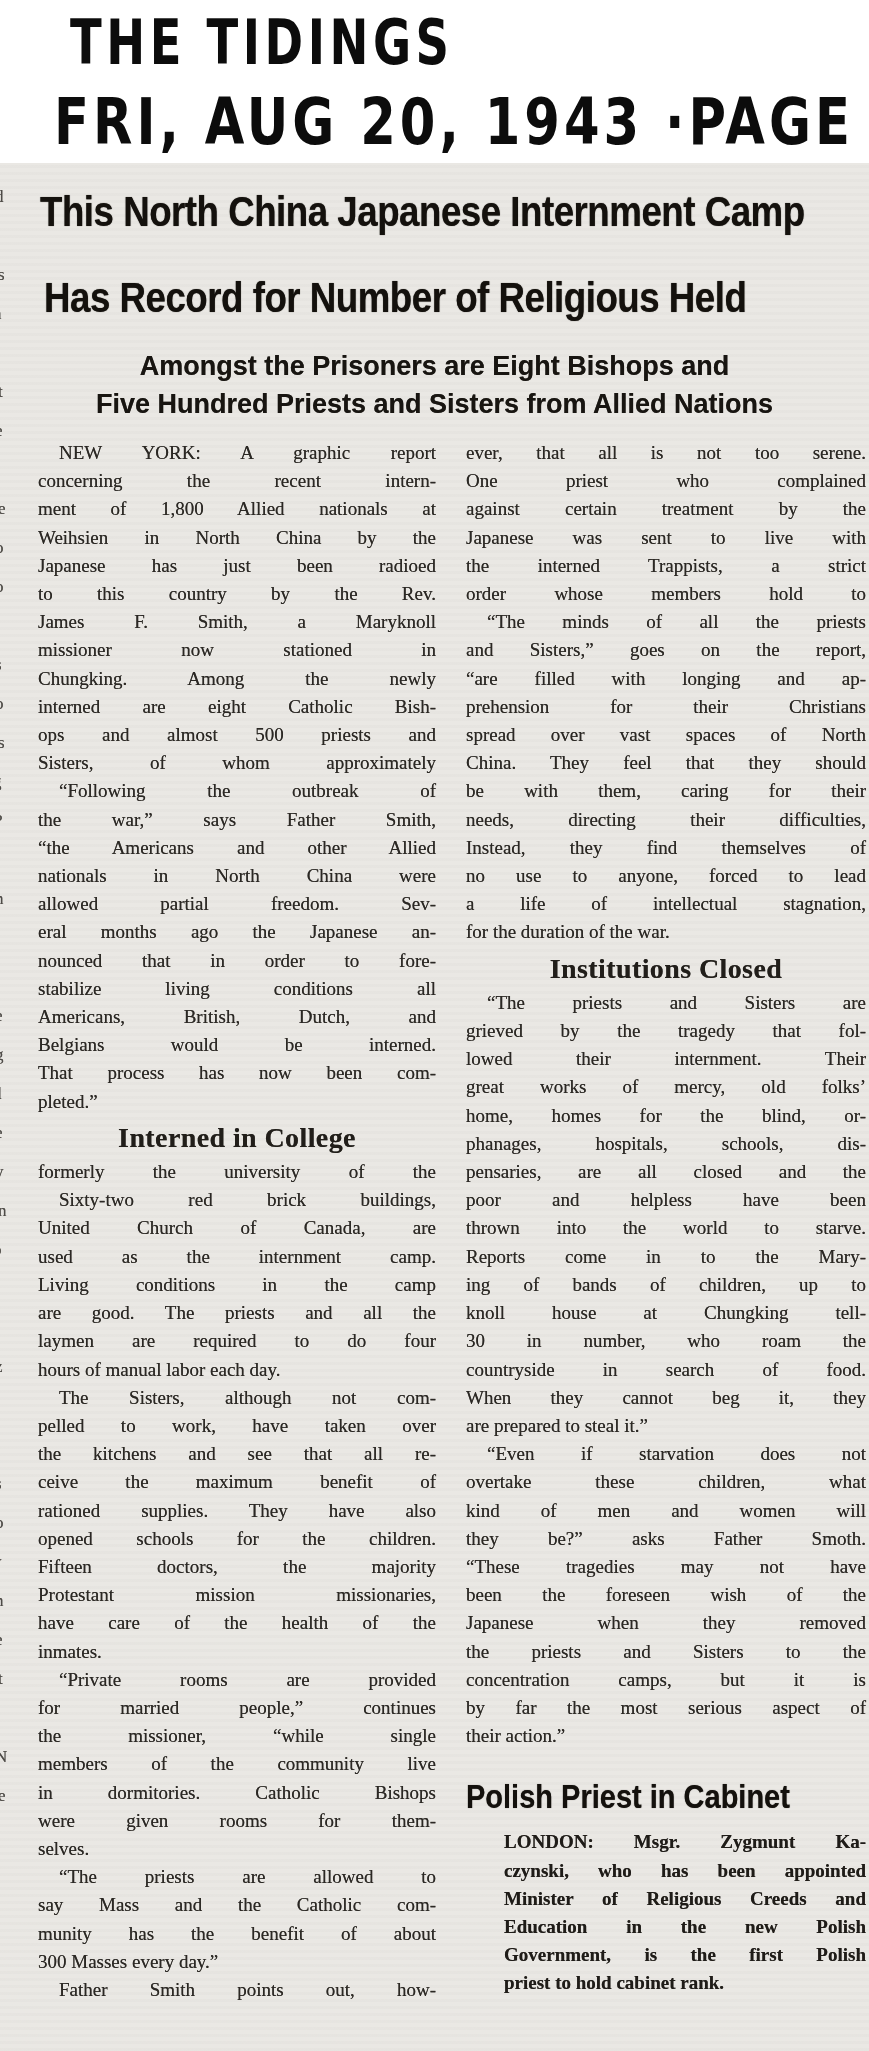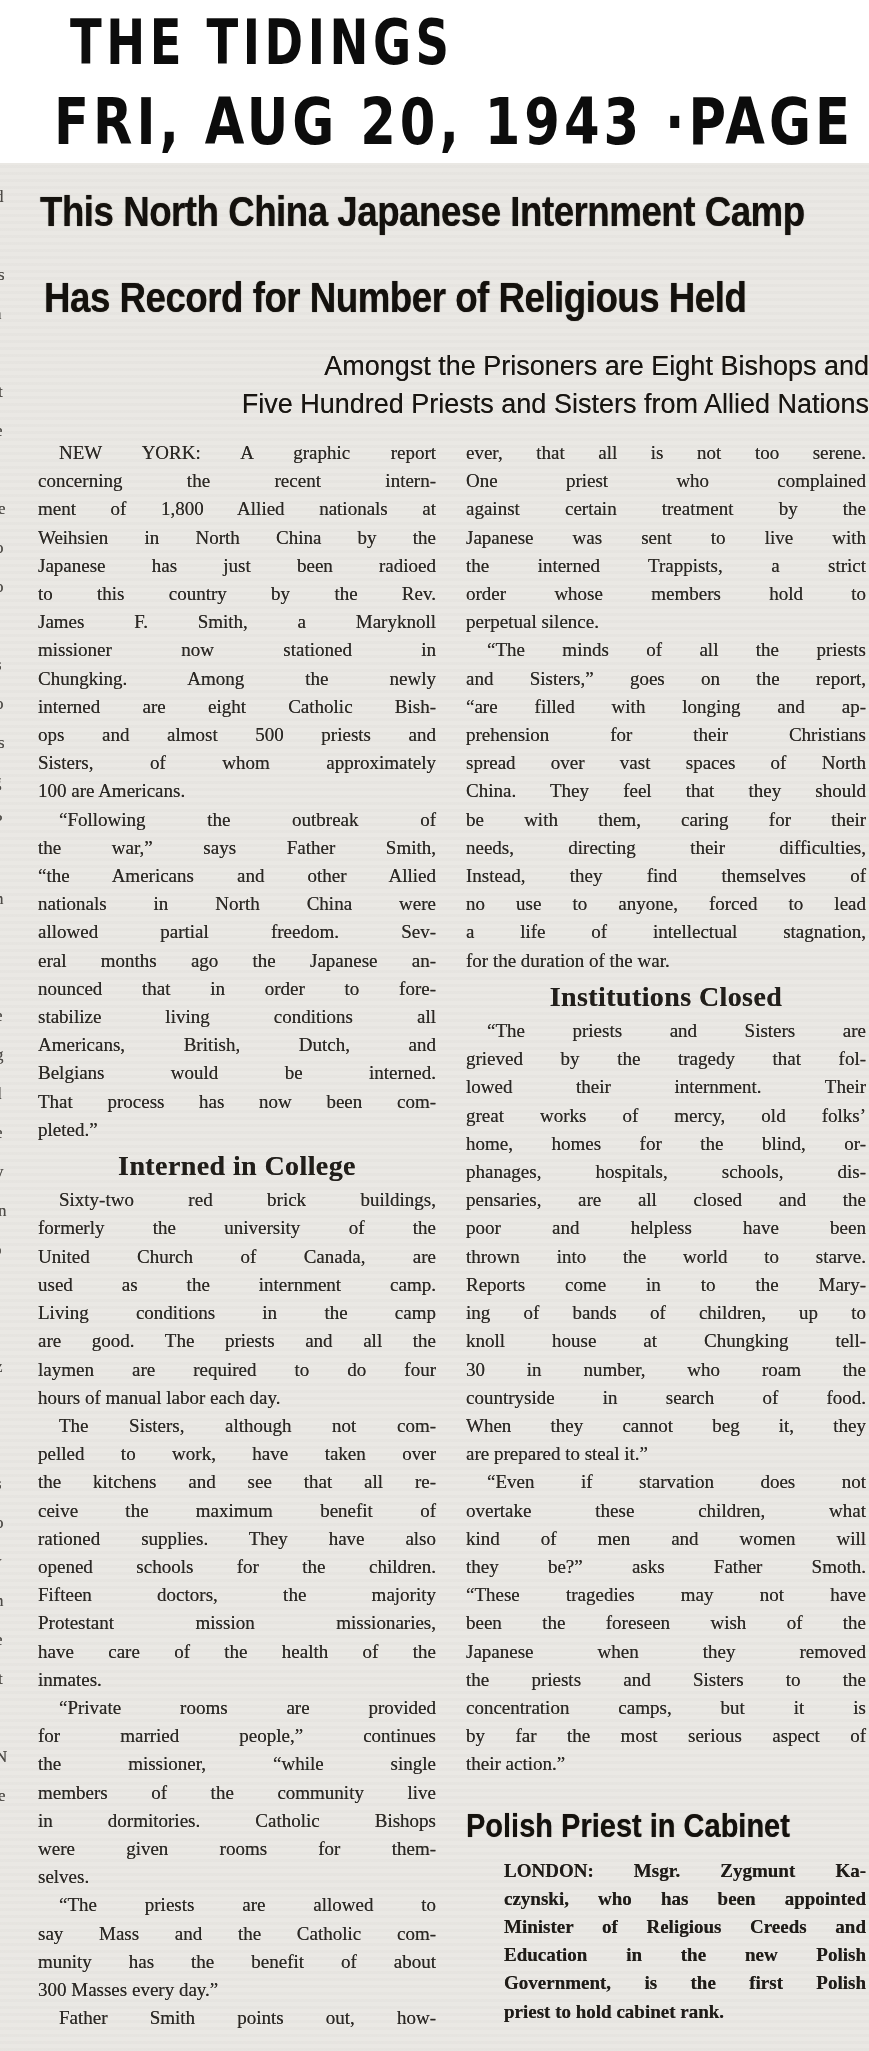--- a/index.html
+++ b/index.html
@@ -15,21 +15,21 @@
        margin:16px 0 0 14px;white-space:nowrap;}
   
   .clipping{position:relative;height:1888px;background:var(--paper,#eae8e4);
             background-image:repeating-linear-gradient(0deg,rgba(0,0,0,0.015) 0 3px,transparent 3px 7px);
             padding-top:26px;box-sizing:border-box;}
   .hl{font-family:"Liberation Sans",sans-serif;font-weight:700;color:var(--headline_ink,#14110d);
       font-size:36px;letter-spacing:-0.5px;line-height:46px;white-space:nowrap;
       transform:scale(1.02,1.2);transform-origin:0 50%;margin-left:40px;
       text-shadow:0 0 0.8px rgba(20,17,13,0.8);}
   .hl2{margin-top:40px;margin-left:44px;}
-  .deck{text-align:right;font-family:"Liberation Sans",sans-serif;font-weight:400;
+  .deck{text-align:center;font-family:"Liberation Sans",sans-serif;font-weight:700;
         font-size:27px;line-height:38px;color:#181511;margin-top:26px;
         text-shadow:0 0 0.6px rgba(24,21,17,0.7);}
   
   .cols{display:flex;margin:16px 0 0 38px;}
   .colL{width:398px;}
   .colR{width:400px;margin-left:30px;}
   .line{font-size:19px;line-height:28.2px;color:var(--ink,#2b2824);
         text-align:justify;text-align-last:justify;
         text-shadow:0 0 0.5px rgba(43,40,36,0.75);}
   .line.last{text-align-last:left;}
@@ -126,40 +126,39 @@
             <div class="line">ment of 1,800 Allied nationals at</div>
             <div class="line">Weihsien in North China by the</div>
             <div class="line">Japanese has just been radioed</div>
             <div class="line">to this country by the Rev.</div>
             <div class="line">James F. Smith, a Maryknoll</div>
             <div class="line">missioner now stationed in</div>
             <div class="line">Chungking. Among the newly</div>
             <div class="line">interned are eight Catholic Bish-</div>
             <div class="line">ops and almost 500 priests and</div>
             <div class="line">Sisters, of whom approximately</div>
-            <div class="line last">100 are Americans.</div>
           </div>
           <div class="para indent">
             <div class="line first">“Following the outbreak of</div>
             <div class="line">the war,” says Father Smith,</div>
             <div class="line">“the Americans and other Allied</div>
             <div class="line">nationals in North China were</div>
             <div class="line">allowed partial freedom. Sev-</div>
             <div class="line">eral months ago the Japanese an-</div>
             <div class="line">nounced that in order to fore-</div>
             <div class="line">stabilize living conditions all</div>
             <div class="line">Americans, British, Dutch, and</div>
             <div class="line">Belgians would be interned.</div>
             <div class="line">That process has now been com-</div>
             <div class="line last">pleted.”</div>
           </div>
           <div class="col-subhead">Interned in College</div>
           <div class="para indent">
+            <div class="line">formerly the university of the</div>
             <div class="line first">Sixty-two red brick buildings,</div>
-            <div class="line">formerly the university of the</div>
             <div class="line">United Church of Canada, are</div>
             <div class="line">used as the internment camp.</div>
             <div class="line">Living conditions in the camp</div>
             <div class="line">are good. The priests and all the</div>
             <div class="line">laymen are required to do four</div>
             <div class="line last">hours of manual labor each day.</div>
           </div>
           <div class="para indent">
             <div class="line first">The Sisters, although not com-</div>
             <div class="line">pelled to work, have taken over</div>
@@ -192,21 +191,20 @@
           </div>
         </div>
       <div class="colR" id="col-right">
           <div class="para">
             <div class="line first">ever, that all is not too serene.</div>
             <div class="line">One priest who complained</div>
             <div class="line">against certain treatment by the</div>
             <div class="line">Japanese was sent to live with</div>
             <div class="line">the interned Trappists, a strict</div>
             <div class="line">order whose members hold to</div>
-            <div class="line last">perpetual silence.</div>
           </div>
           <div class="para indent">
             <div class="line first">“The minds of all the priests</div>
             <div class="line">and Sisters,” goes on the report,</div>
             <div class="line">“are filled with longing and ap-</div>
             <div class="line">prehension for their Christians</div>
             <div class="line">spread over vast spaces of North</div>
             <div class="line">China. They feel that they should</div>
             <div class="line">be with them, caring for their</div>
             <div class="line">needs, directing their difficulties,</div>

